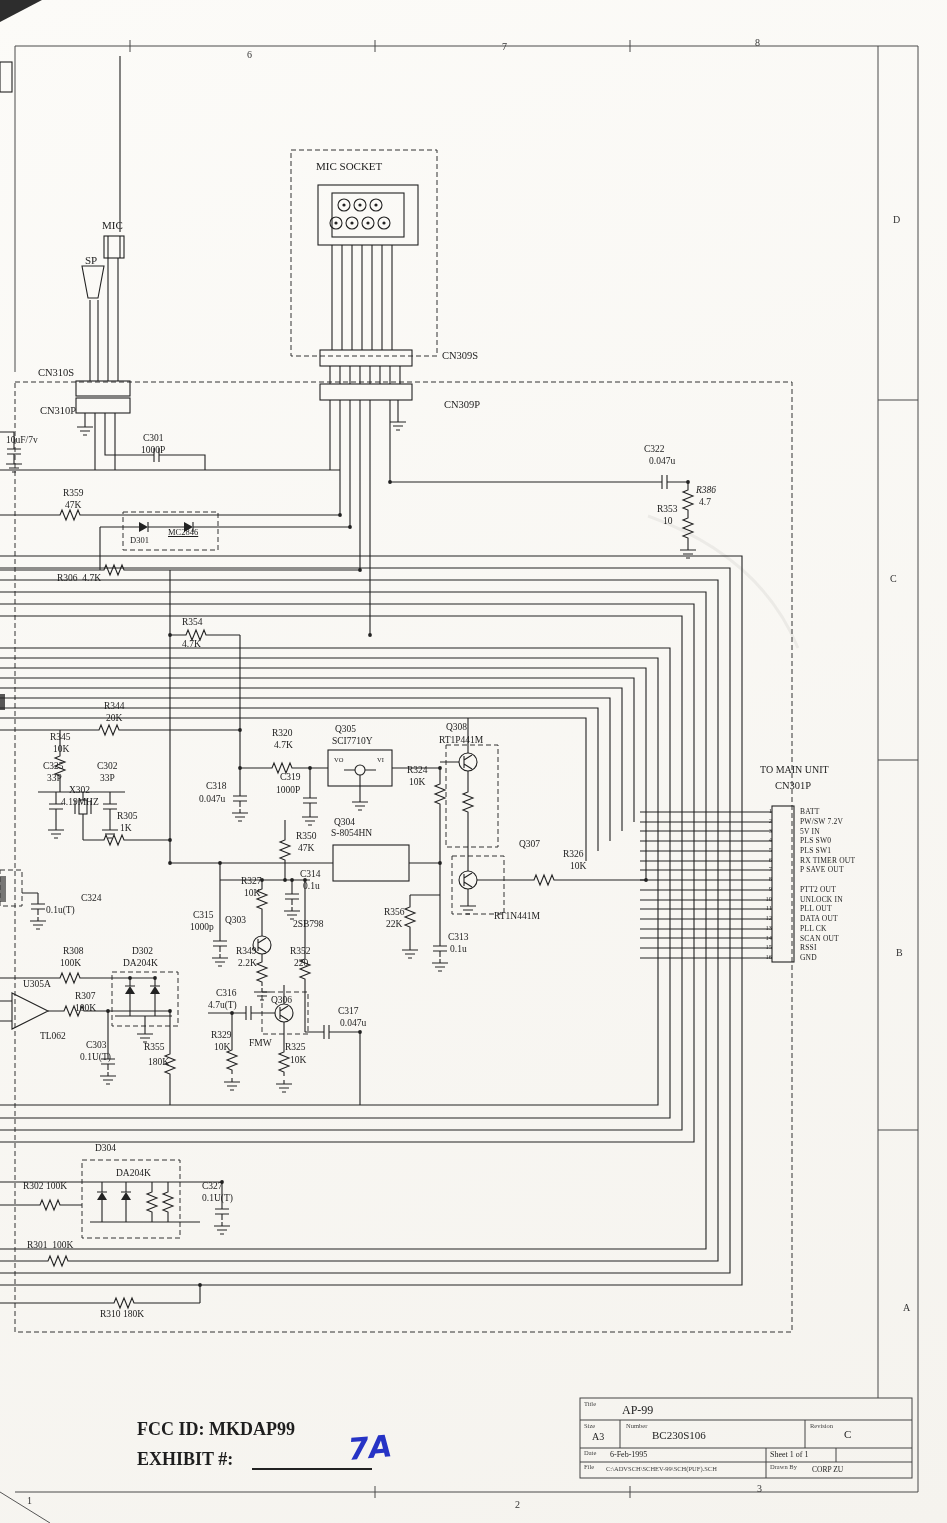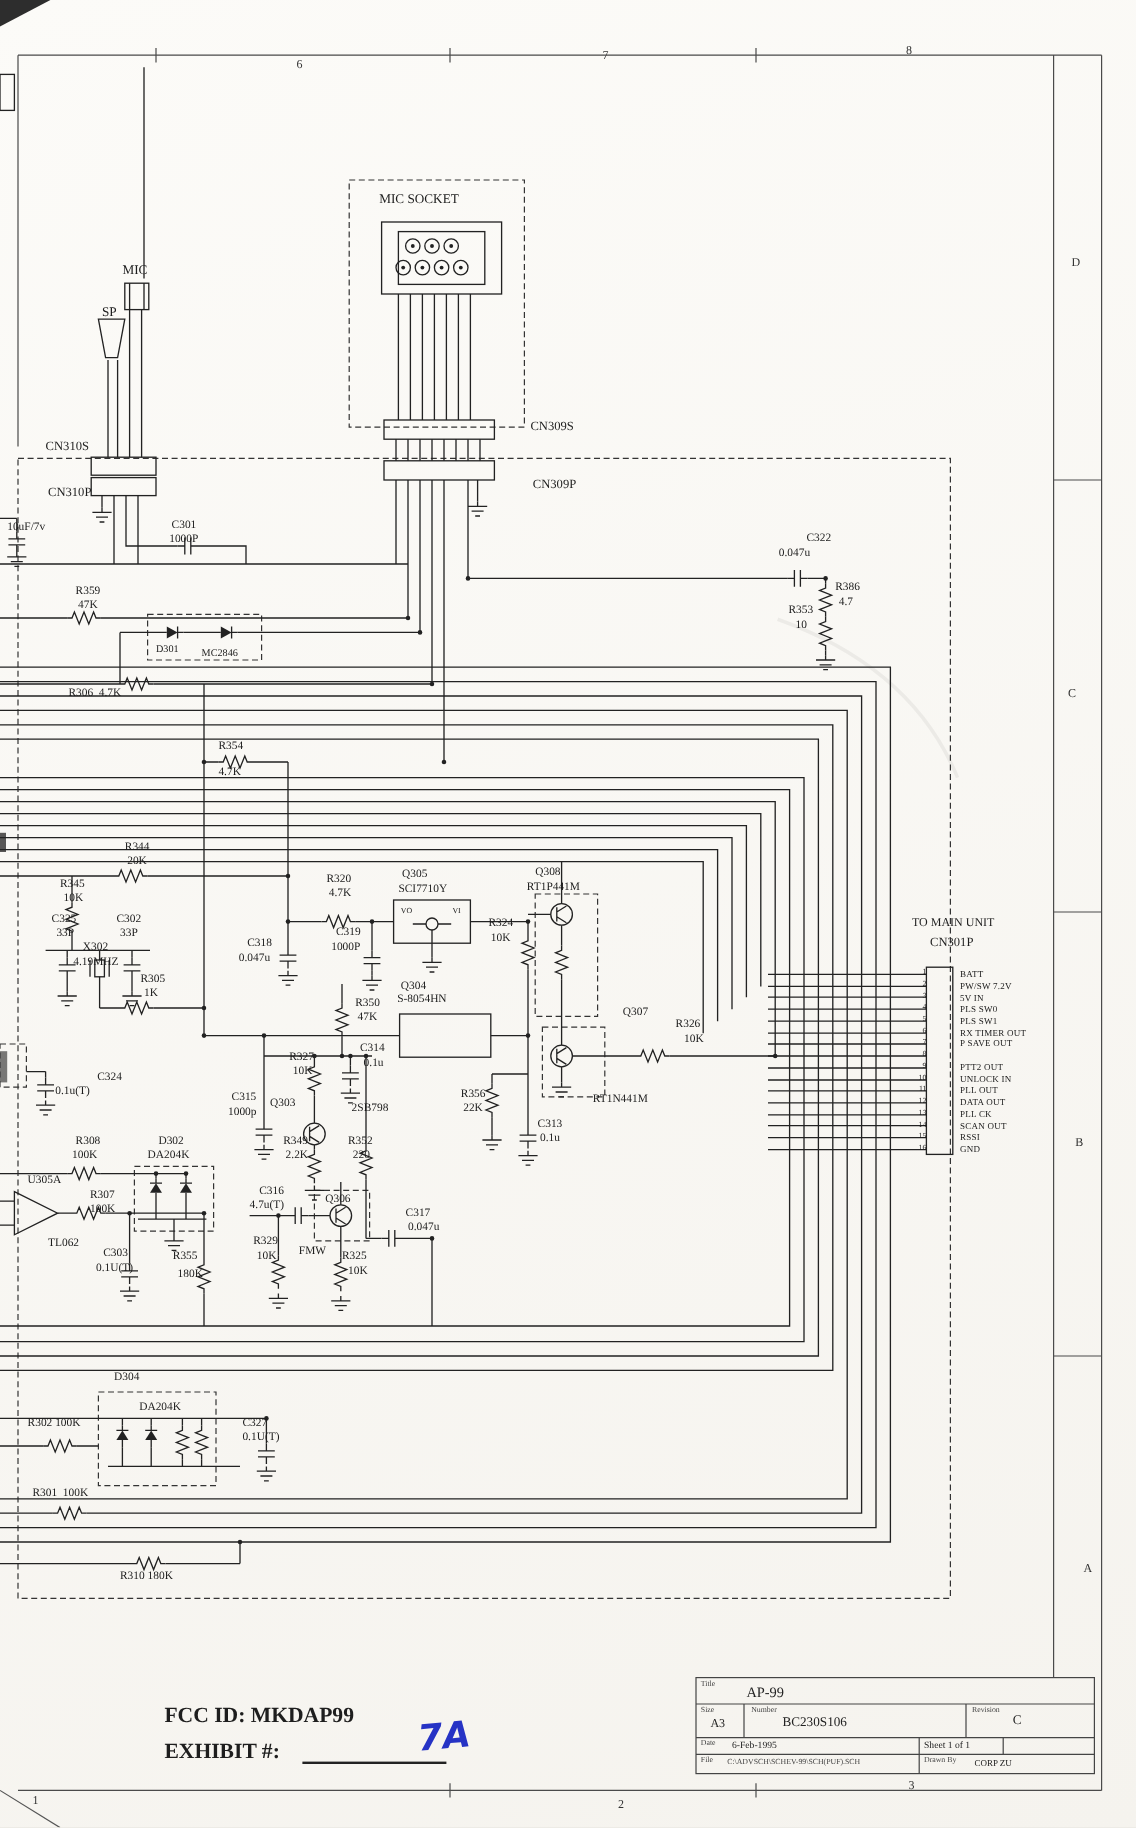--- a/index.html
+++ b/index.html
@@ -270,30 +270,30 @@
       <span class="lab" style="left: 316px; top: 161px; font-size: 11px; text-align: center;">MIC SOCKET</span>
       <span class="lab" style="left: 102px; top: 220px; font-size: 11px;">MIC</span>
       <span class="lab" style="left: 85px; top: 255px; font-size: 11px;">SP</span>
       <span class="lab" style="left: 38px; top: 367px; font-size: 10.5px;">CN310S</span>
       <span class="lab" style="left: 40px; top: 405px; font-size: 10.5px;">CN310P</span>
       <span class="lab" style="left: 442px; top: 350px; font-size: 10.5px;">CN309S</span>
       <span class="lab" style="left: 444px; top: 399px; font-size: 10.5px;">CN309P</span>
       <span class="lab" style="left: 6px; top: 436px;">10uF/7v</span>
       <span class="lab" style="left: 143px; top: 434px;">C301</span>
       <span class="lab" style="left: 141px; top: 446px;">1000P</span>
-      <span class="lab" style="left: 672px; top: 445px;">C322</span>
+      <span class="lab" style="left: 644px; top: 445px;">C322</span>
       <span class="lab" style="left: 649px; top: 457px;">0.047u</span>
-      <span class="lab" style="left: 696px; top: 486px;">R386</span>
+      <span class="lab" style="left: 696px; top: 486px; font-style: italic;">R386</span>
       <span class="lab" style="left: 699px; top: 498px;">4.7</span>
       <span class="lab" style="left: 657px; top: 505px;">R353</span>
       <span class="lab" style="left: 663px; top: 517px;">10</span>
       <span class="lab" style="left: 63px; top: 489px;">R359</span>
       <span class="lab" style="left: 65px; top: 501px;">47K</span>
       <span class="lab" style="left: 130px; top: 536px; font-size: 8.5px;">D301</span>
-      <span class="lab" style="left: 168px; top: 540px; font-size: 8.5px;">MC2846</span>
+      <span class="lab" style="left: 168px; top: 528px; font-size: 8.5px; text-decoration: underline;">MC2846</span>
       <span class="lab" style="left: 57px; top: 574px;">R306  4.7K</span>
       <span class="lab" style="left: 182px; top: 618px;">R354</span>
       <span class="lab" style="left: 182px; top: 640px;">4.7K</span>
       <span class="lab" style="left: 104px; top: 702px;">R344</span>
       <span class="lab" style="left: 106px; top: 714px;">20K</span>
       <span class="lab" style="left: 50px; top: 733px;">R345</span>
       <span class="lab" style="left: 53px; top: 745px;">10K</span>
       <span class="lab" style="left: 43px; top: 762px;">C325</span>
       <span class="lab" style="left: 47px; top: 774px;">33P</span>
       <span class="lab" style="left: 97px; top: 762px;">C302</span>

